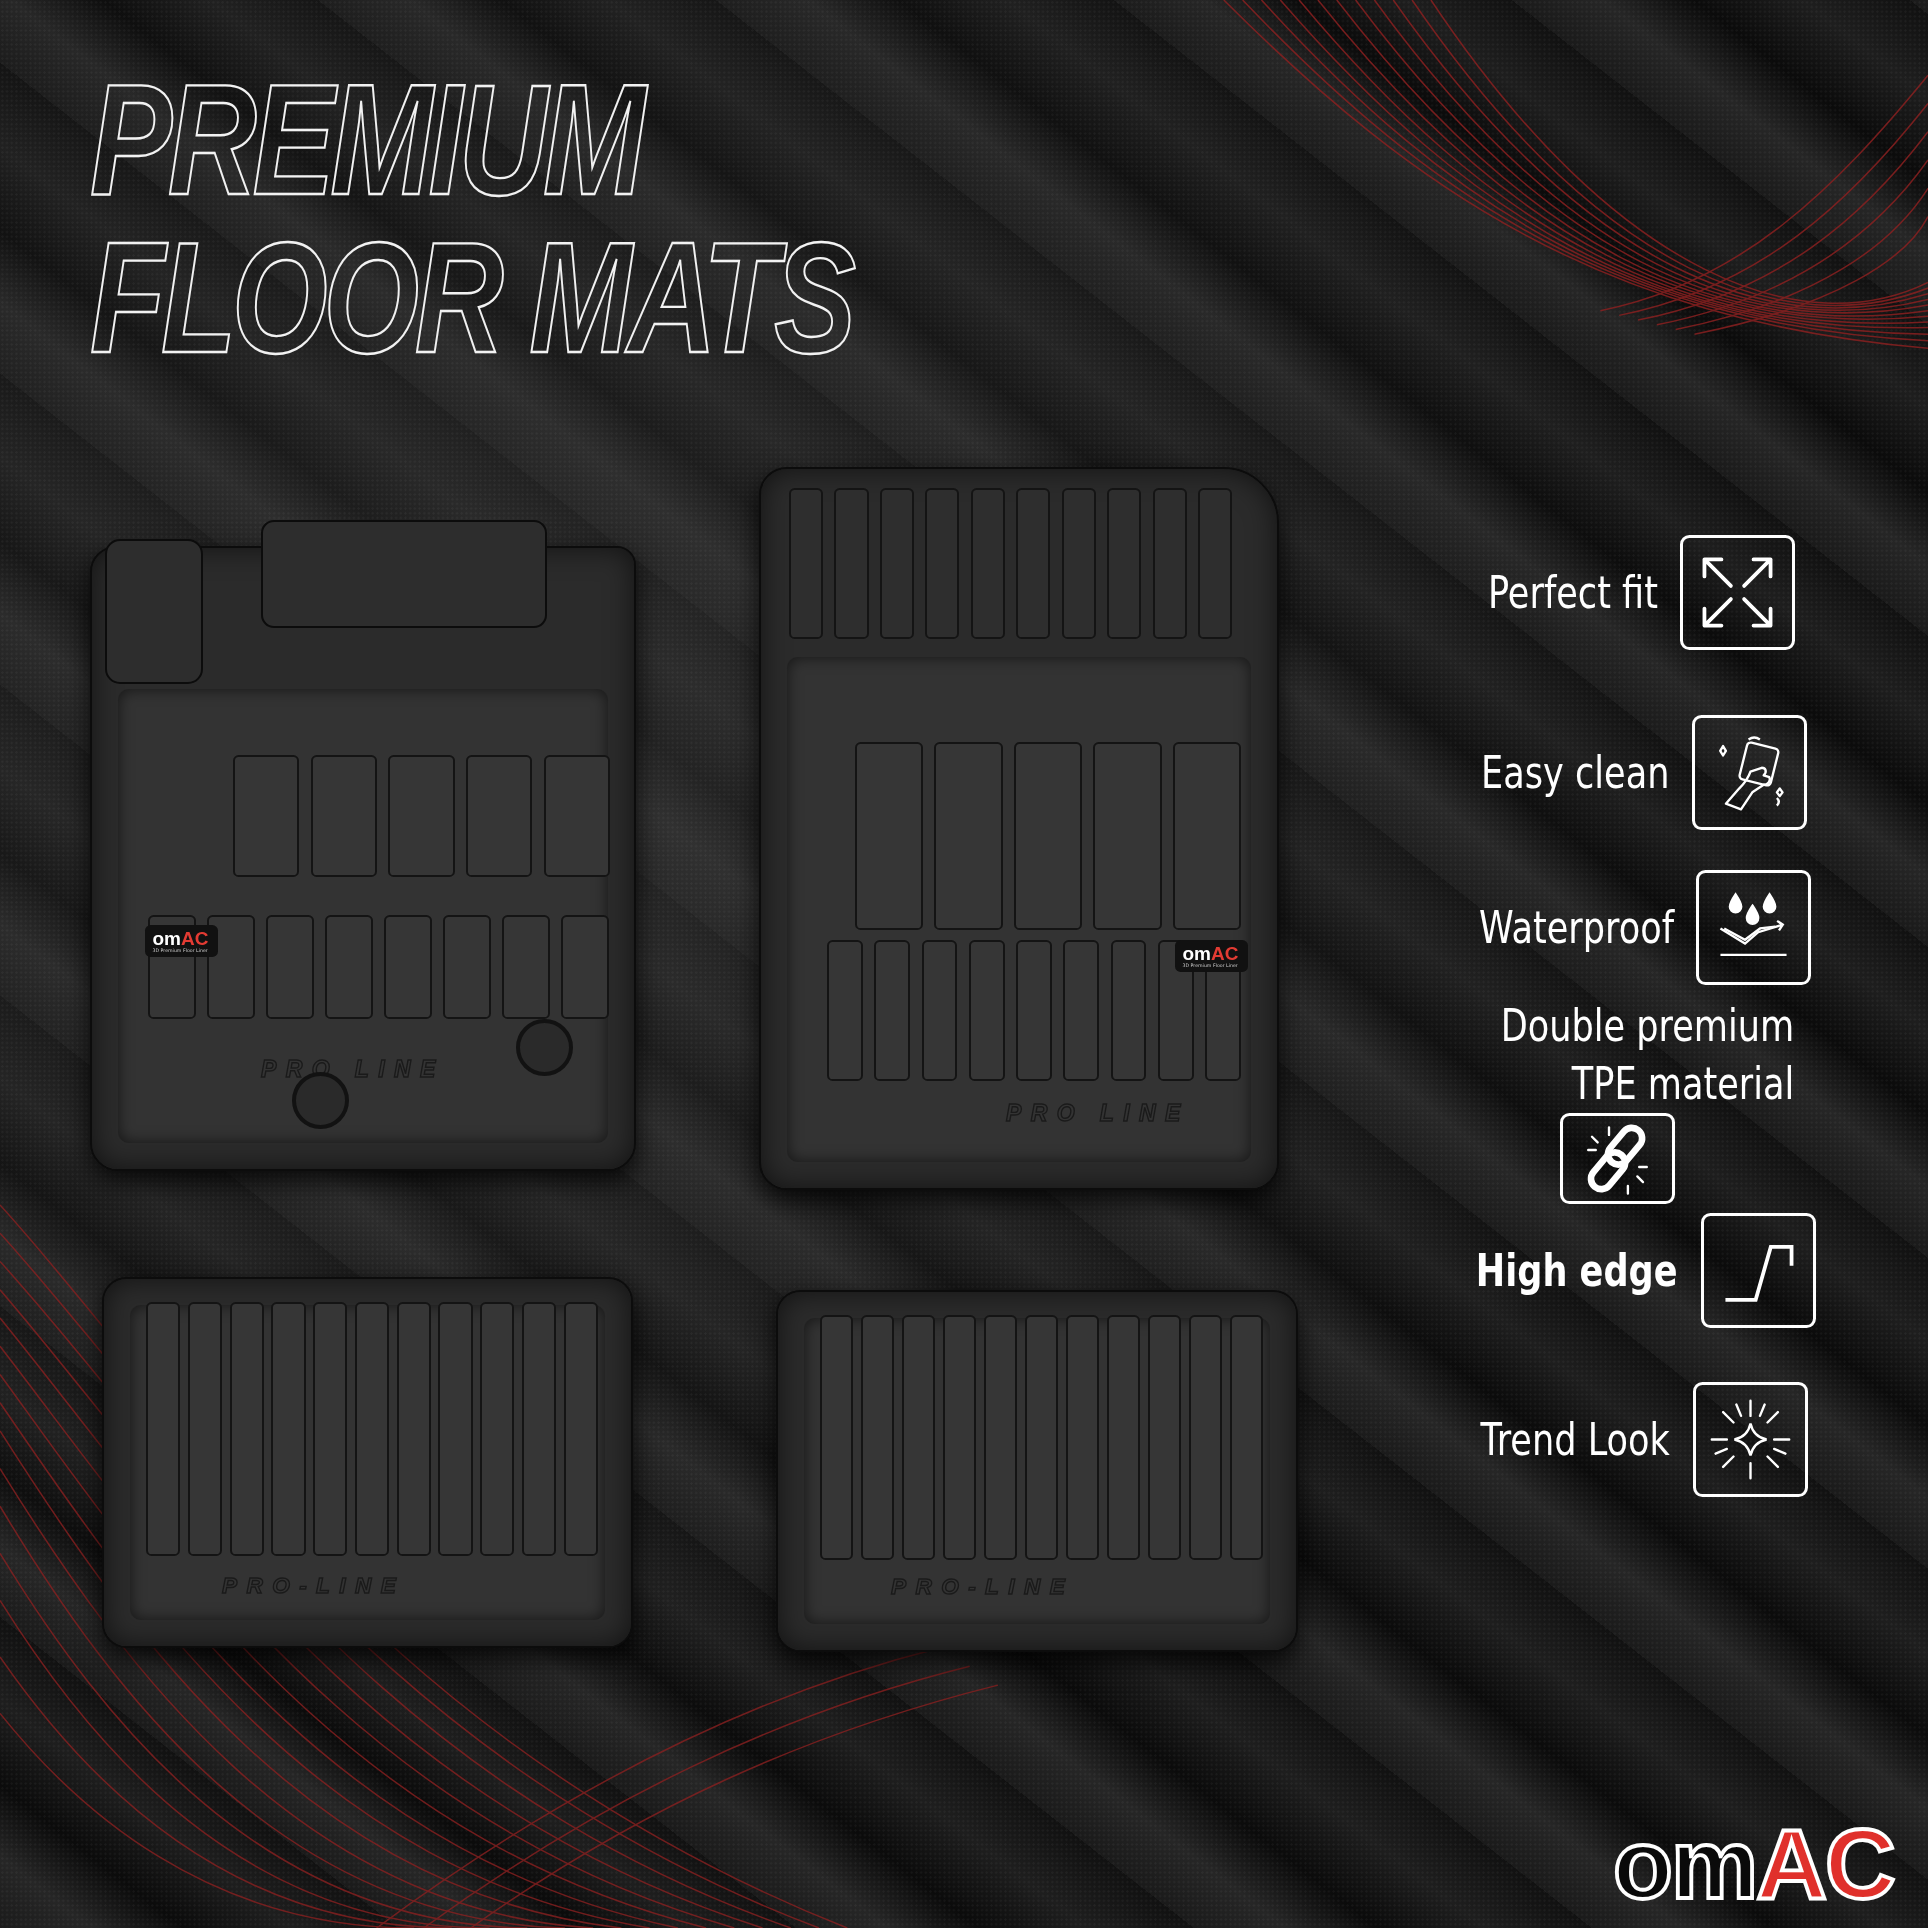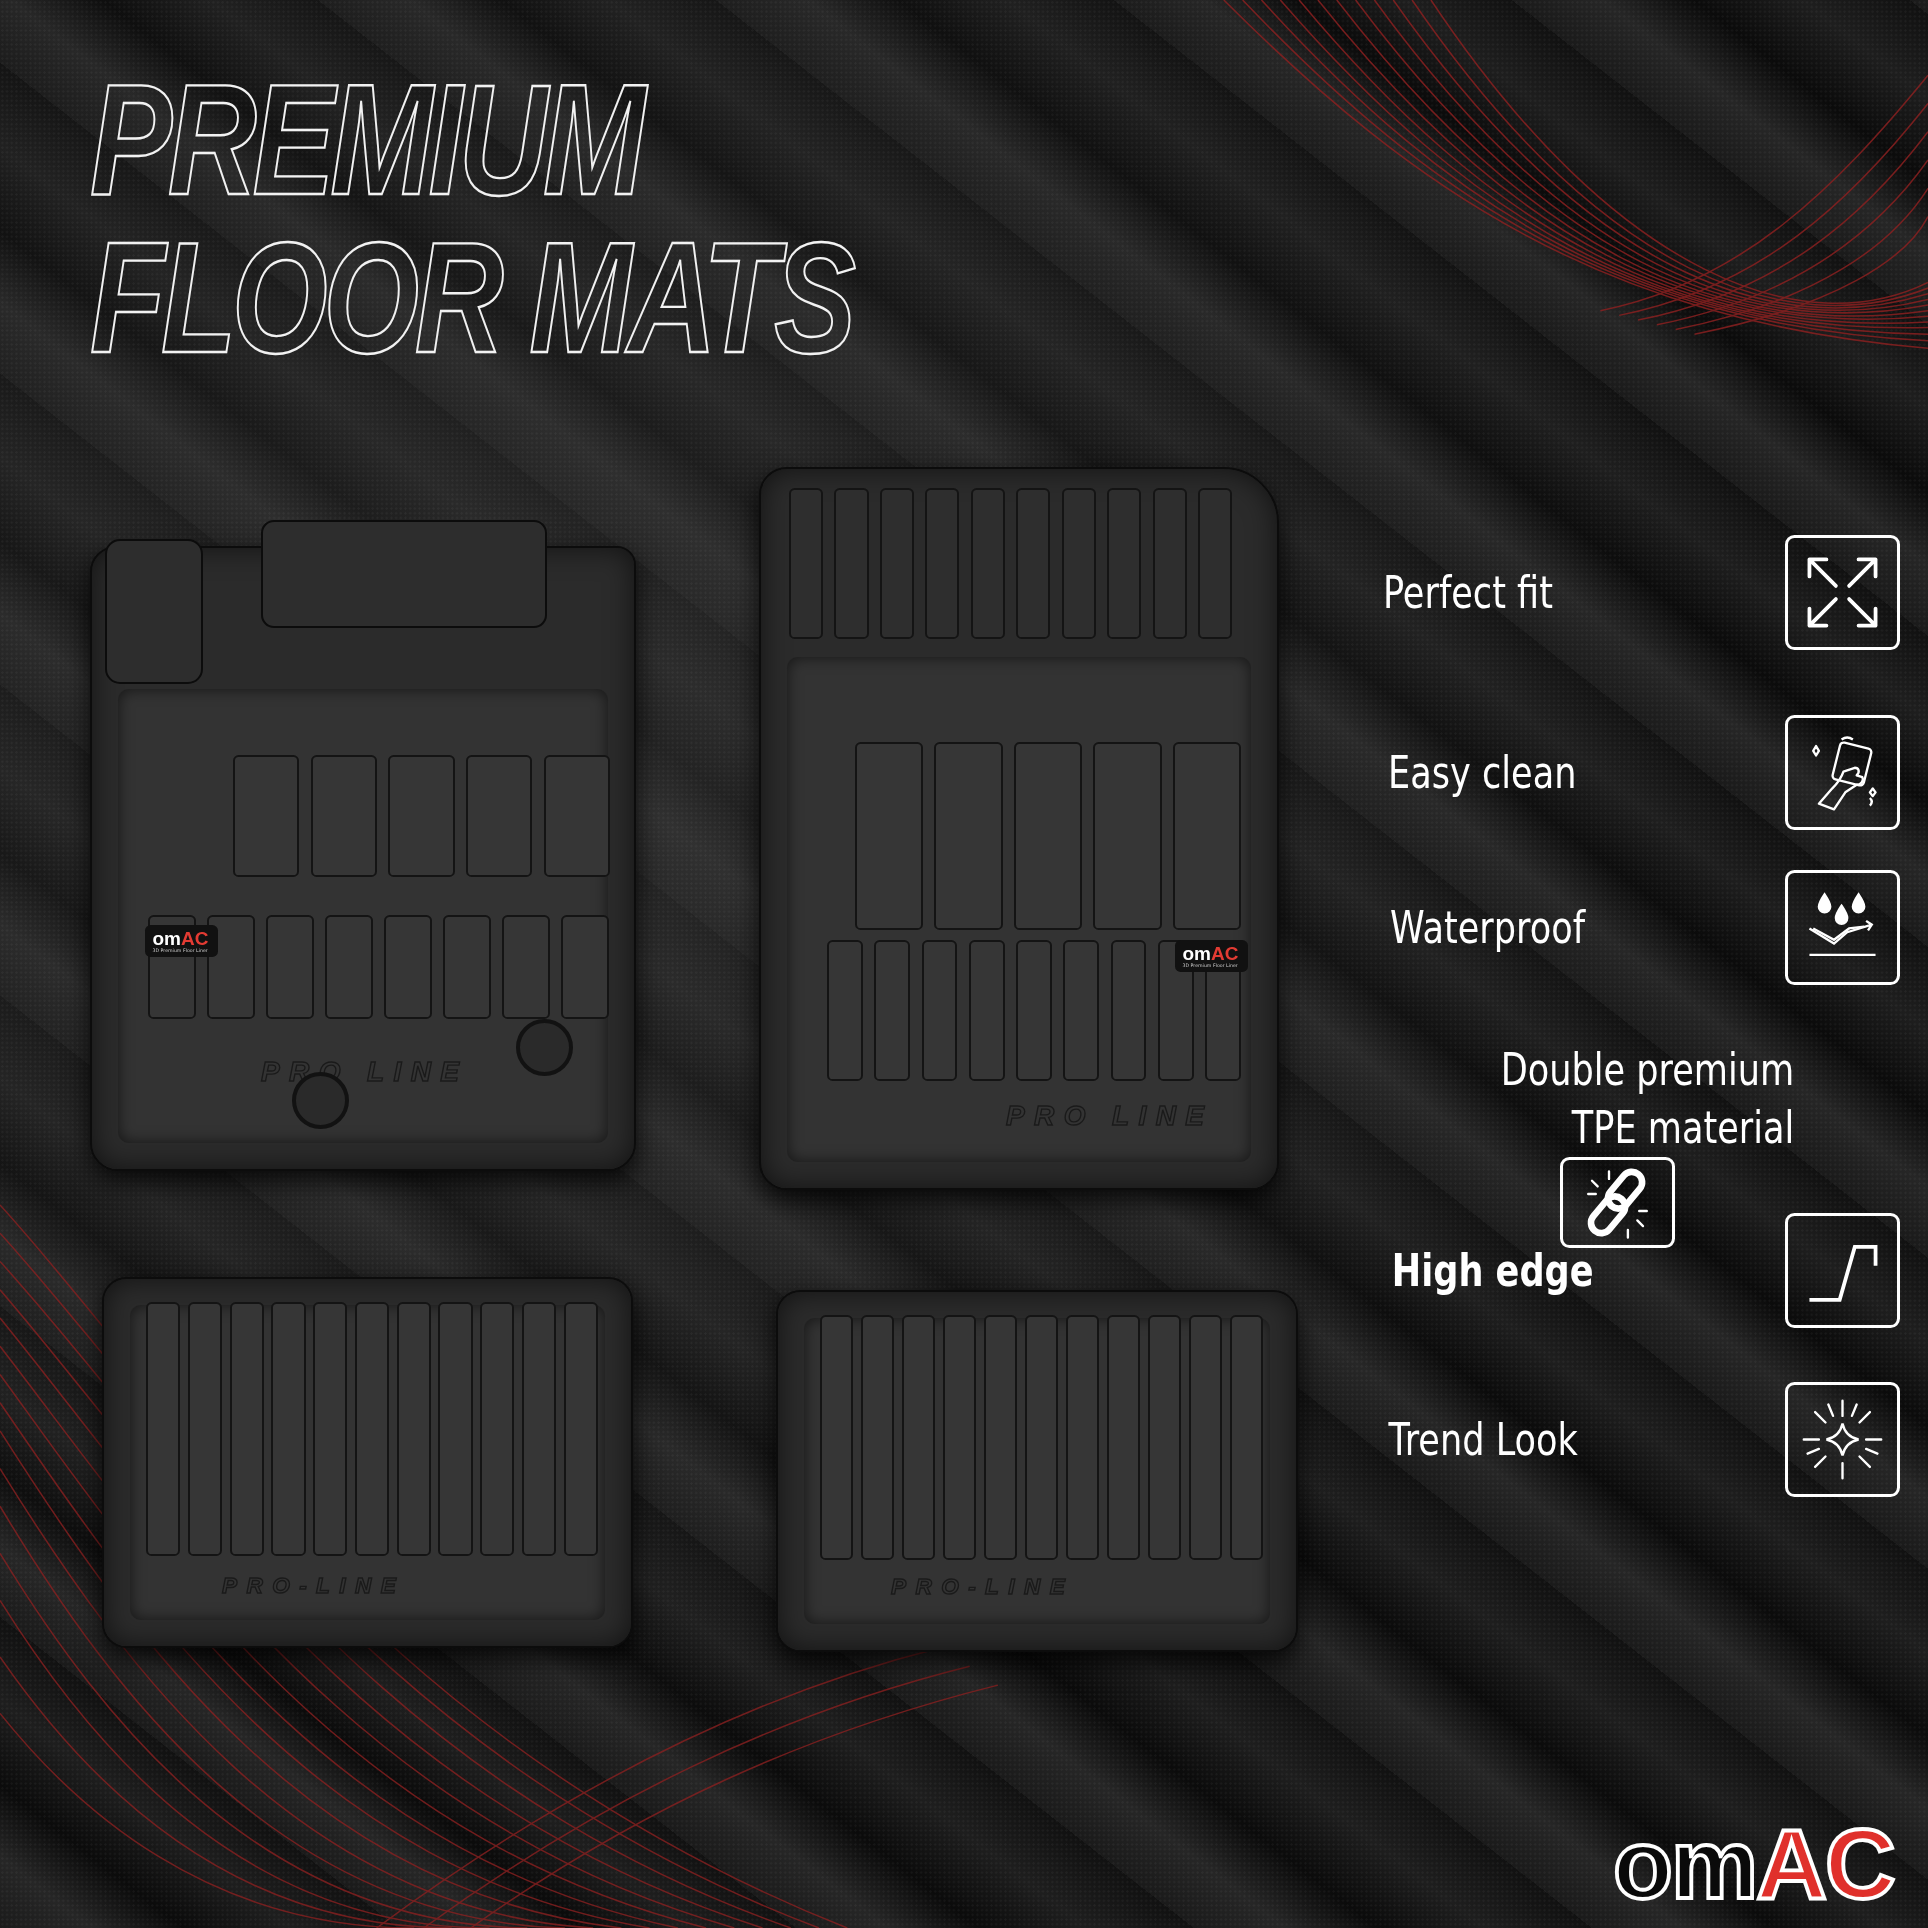--- a/index.html
+++ b/index.html
@@ -16,28 +16,28 @@
   .title{position:absolute;left:90px;top:60px;margin:0;
     font-family:"Liberation Sans",sans-serif;font-weight:bold;font-style:italic;
     font-size:158px;line-height:158px;letter-spacing:-5.6px;
     color:transparent;-webkit-text-stroke:2.4px #f2f2f2;transform:scaleX(.78);transform-origin:left top;}
   .title span{display:block;}
   .mat{position:absolute;background:#2b2b2b;border:2.8px solid #0c0c0c;box-shadow:0 9.4px 26px rgba(0,0,0,.8), inset 0 0 28px rgba(0,0,0,.6);}
   .mat .inner{position:absolute;left:26px;top:26px;right:26px;bottom:26px;background:#333;border-radius:11.3px;box-shadow:inset 0 0 15px rgba(0,0,0,.6);}
   .ribs{position:absolute;display:flex;gap:11.3px;}
   .rib{flex:1;border:2.8px solid #141414;border-radius:5.6px;background:#363636;}
   .proline{position:absolute;font-family:"Liberation Sans",sans-serif;font-style:italic;font-weight:bold;
-    color:transparent;-webkit-text-stroke:1.4px #1a1a1a;letter-spacing:9.4px;font-size:28px;}
+    color:transparent;-webkit-text-stroke:1.4px #1a1a1a;letter-spacing:9.4px;font-size:23px;}
   .badge{position:absolute;background:#111;border-radius:5.6px;padding:3.8px 7.5px;width:58px;}
   .badge .logo{font-family:"Liberation Sans",sans-serif;font-weight:bold;font-size:19px;line-height:19px;}
   .badge .logo .w{color:#fff;} .badge .logo .r{color:#e33b33;}
   .badge .sub{font-size:4.7px;color:#ccc;}
   .plug{position:absolute;width:49px;height:49px;border-radius:50%;background:#2a2a2a;border:4.7px solid #121212;}
   .features{position:absolute;right:28px;top:533px;width:565px;}
-  .feat{position:absolute;right:0;height:119px;width:565px;display:flex;align-items:center;justify-content:space-between;}
+  .feat{position:absolute;right:0;height:119px;width:565px;display:flex;align-items:center;justify-content:center;}
   .feat .lbl{font-family:"DejaVu Sans",sans-serif;font-size:45px;line-height:58px;color:#fff;text-align:right;margin-right:22.6px;transform:scaleX(.78);transform-origin:right center;white-space:nowrap;}
   .feat .box{width:115px;height:115px;border:3.3px solid #fff;border-radius:9.4px;box-sizing:border-box;display:flex;align-items:center;justify-content:center;}
   .brand{position:absolute;right:34px;top:1815px;font-family:"Liberation Sans",sans-serif;font-weight:bold;font-size:98px;line-height:98px;letter-spacing:-1.9px;}
   .brand .k{color:#0a0a0a;-webkit-text-stroke:3.8px #fff;}
   .brand .r{color:#e0302b;-webkit-text-stroke:3.8px #fff;}
 </style>
 </head>
 <body>
 
 <div class="bg"></div>

